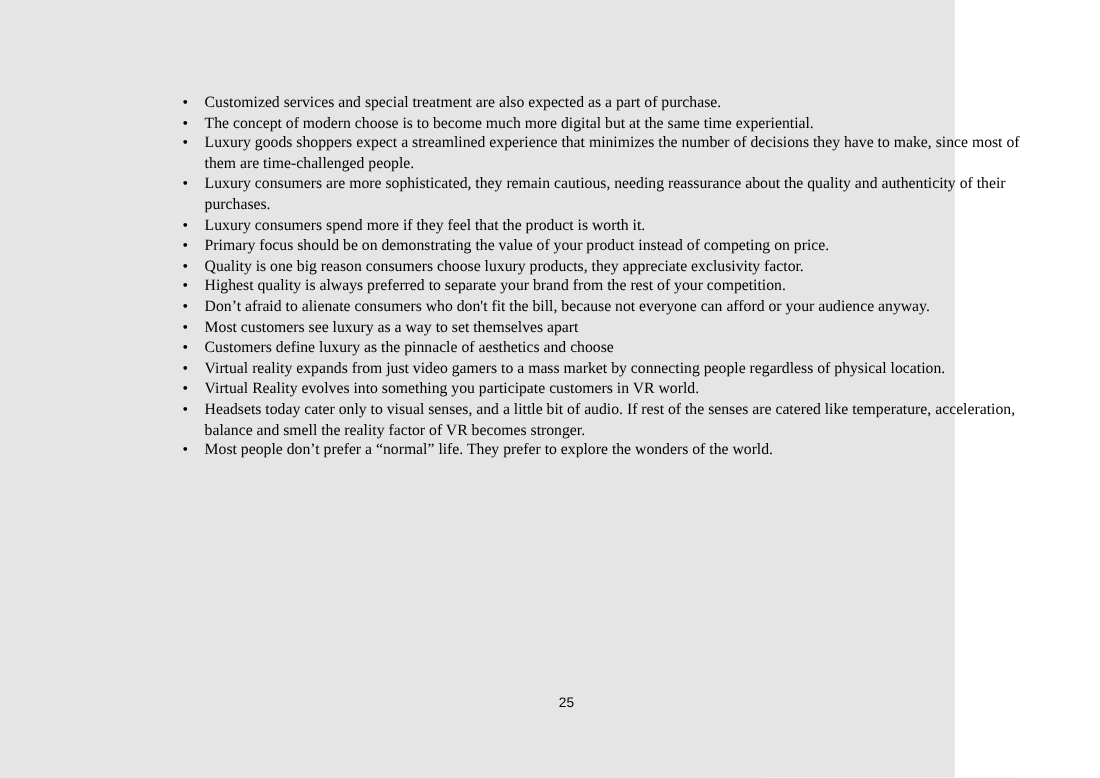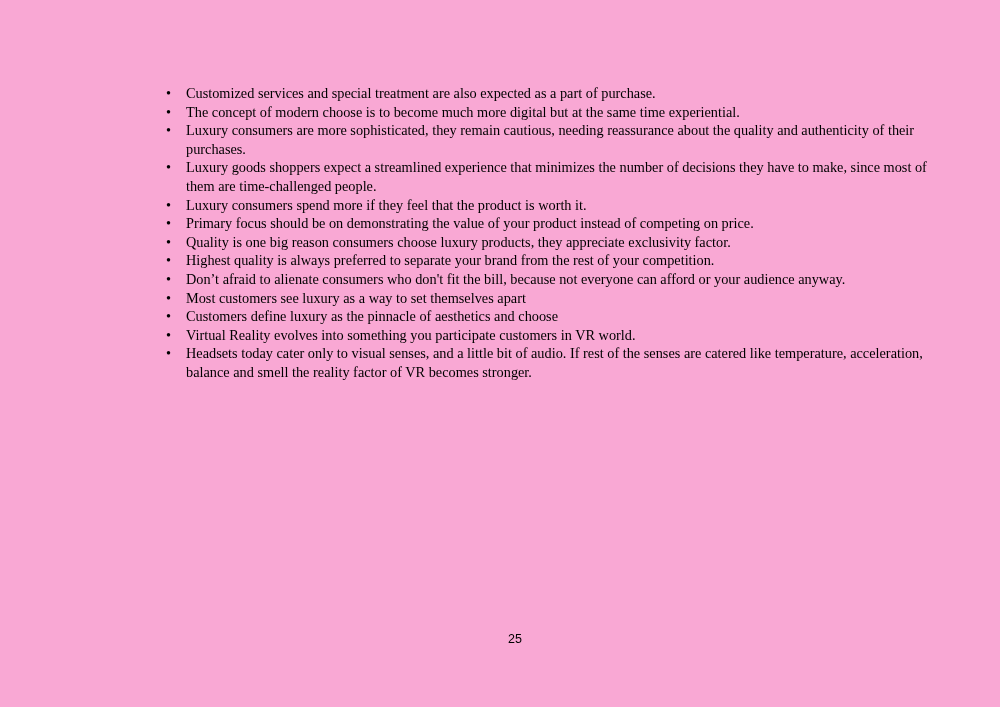--- a/index.html
+++ b/index.html
@@ -7,23 +7,23 @@
     padding: 0;
   }
   body {
     width: 1000px;
     height: 707px;
     background: #ffffff;
     overflow: hidden;
   }
   .page {
     position: relative;
-    width: 1000px;
+    width: 868px;
     height: 707px;
-    background: #f9a8d4;
+    background: #e5e5e5;
     color: #000000;
     font-family: "Liberation Serif", "DejaVu Serif", serif;
   }
   .bullet-list {
     position: absolute;
     left: 165px;
     top: 84px;
     width: 770px;
     margin: 0;
     padding: 0;
@@ -54,26 +54,28 @@
     color: #000000;
   }
 </style>
 </head>
 <body>
 
 <div class="page">
   <ul class="bullet-list">
       <li>Customized services and special treatment are also expected as a part of purchase.</li>
       <li>The concept of modern choose is to become much more digital but at the same time experiential.</li>
+      <li>Luxury goods shoppers expect a streamlined experience that minimizes the number of decisions they have to make, since most of them are time-challenged people.</li>
       <li>Luxury consumers are more sophisticated, they remain cautious, needing reassurance about the quality and authenticity of their purchases.</li>
-      <li>Luxury goods shoppers expect a streamlined experience that minimizes the number of decisions they have to make, since most of them are time-challenged people.</li>
       <li>Luxury consumers spend more if they feel that the product is worth it.</li>
       <li>Primary focus should be on demonstrating the value of your product instead of competing on price.</li>
       <li>Quality is one big reason consumers choose luxury products, they appreciate exclusivity factor.</li>
       <li>Highest quality is always preferred to separate your brand from the rest of your competition.</li>
       <li>Don’t afraid to alienate consumers who don't fit the bill, because not everyone can afford or your audience anyway.</li>
       <li>Most customers see luxury as a way to set themselves apart</li>
       <li>Customers define luxury as the pinnacle of aesthetics and choose</li>
+      <li>Virtual reality expands from just video gamers to a mass market by connecting people regardless of physical location.</li>
       <li>Virtual Reality evolves into something you participate customers in VR world.</li>
       <li>Headsets today cater only to visual senses, and a little bit of audio. If rest of the senses are catered like temperature, acceleration, balance and smell the reality factor of VR becomes stronger.</li>
+      <li>Most people don’t prefer a “normal” life. They prefer to explore the wonders of the world.</li>
     </ul>
   <div class="page-number">25</div>
 </div>
 
 </body></html>

